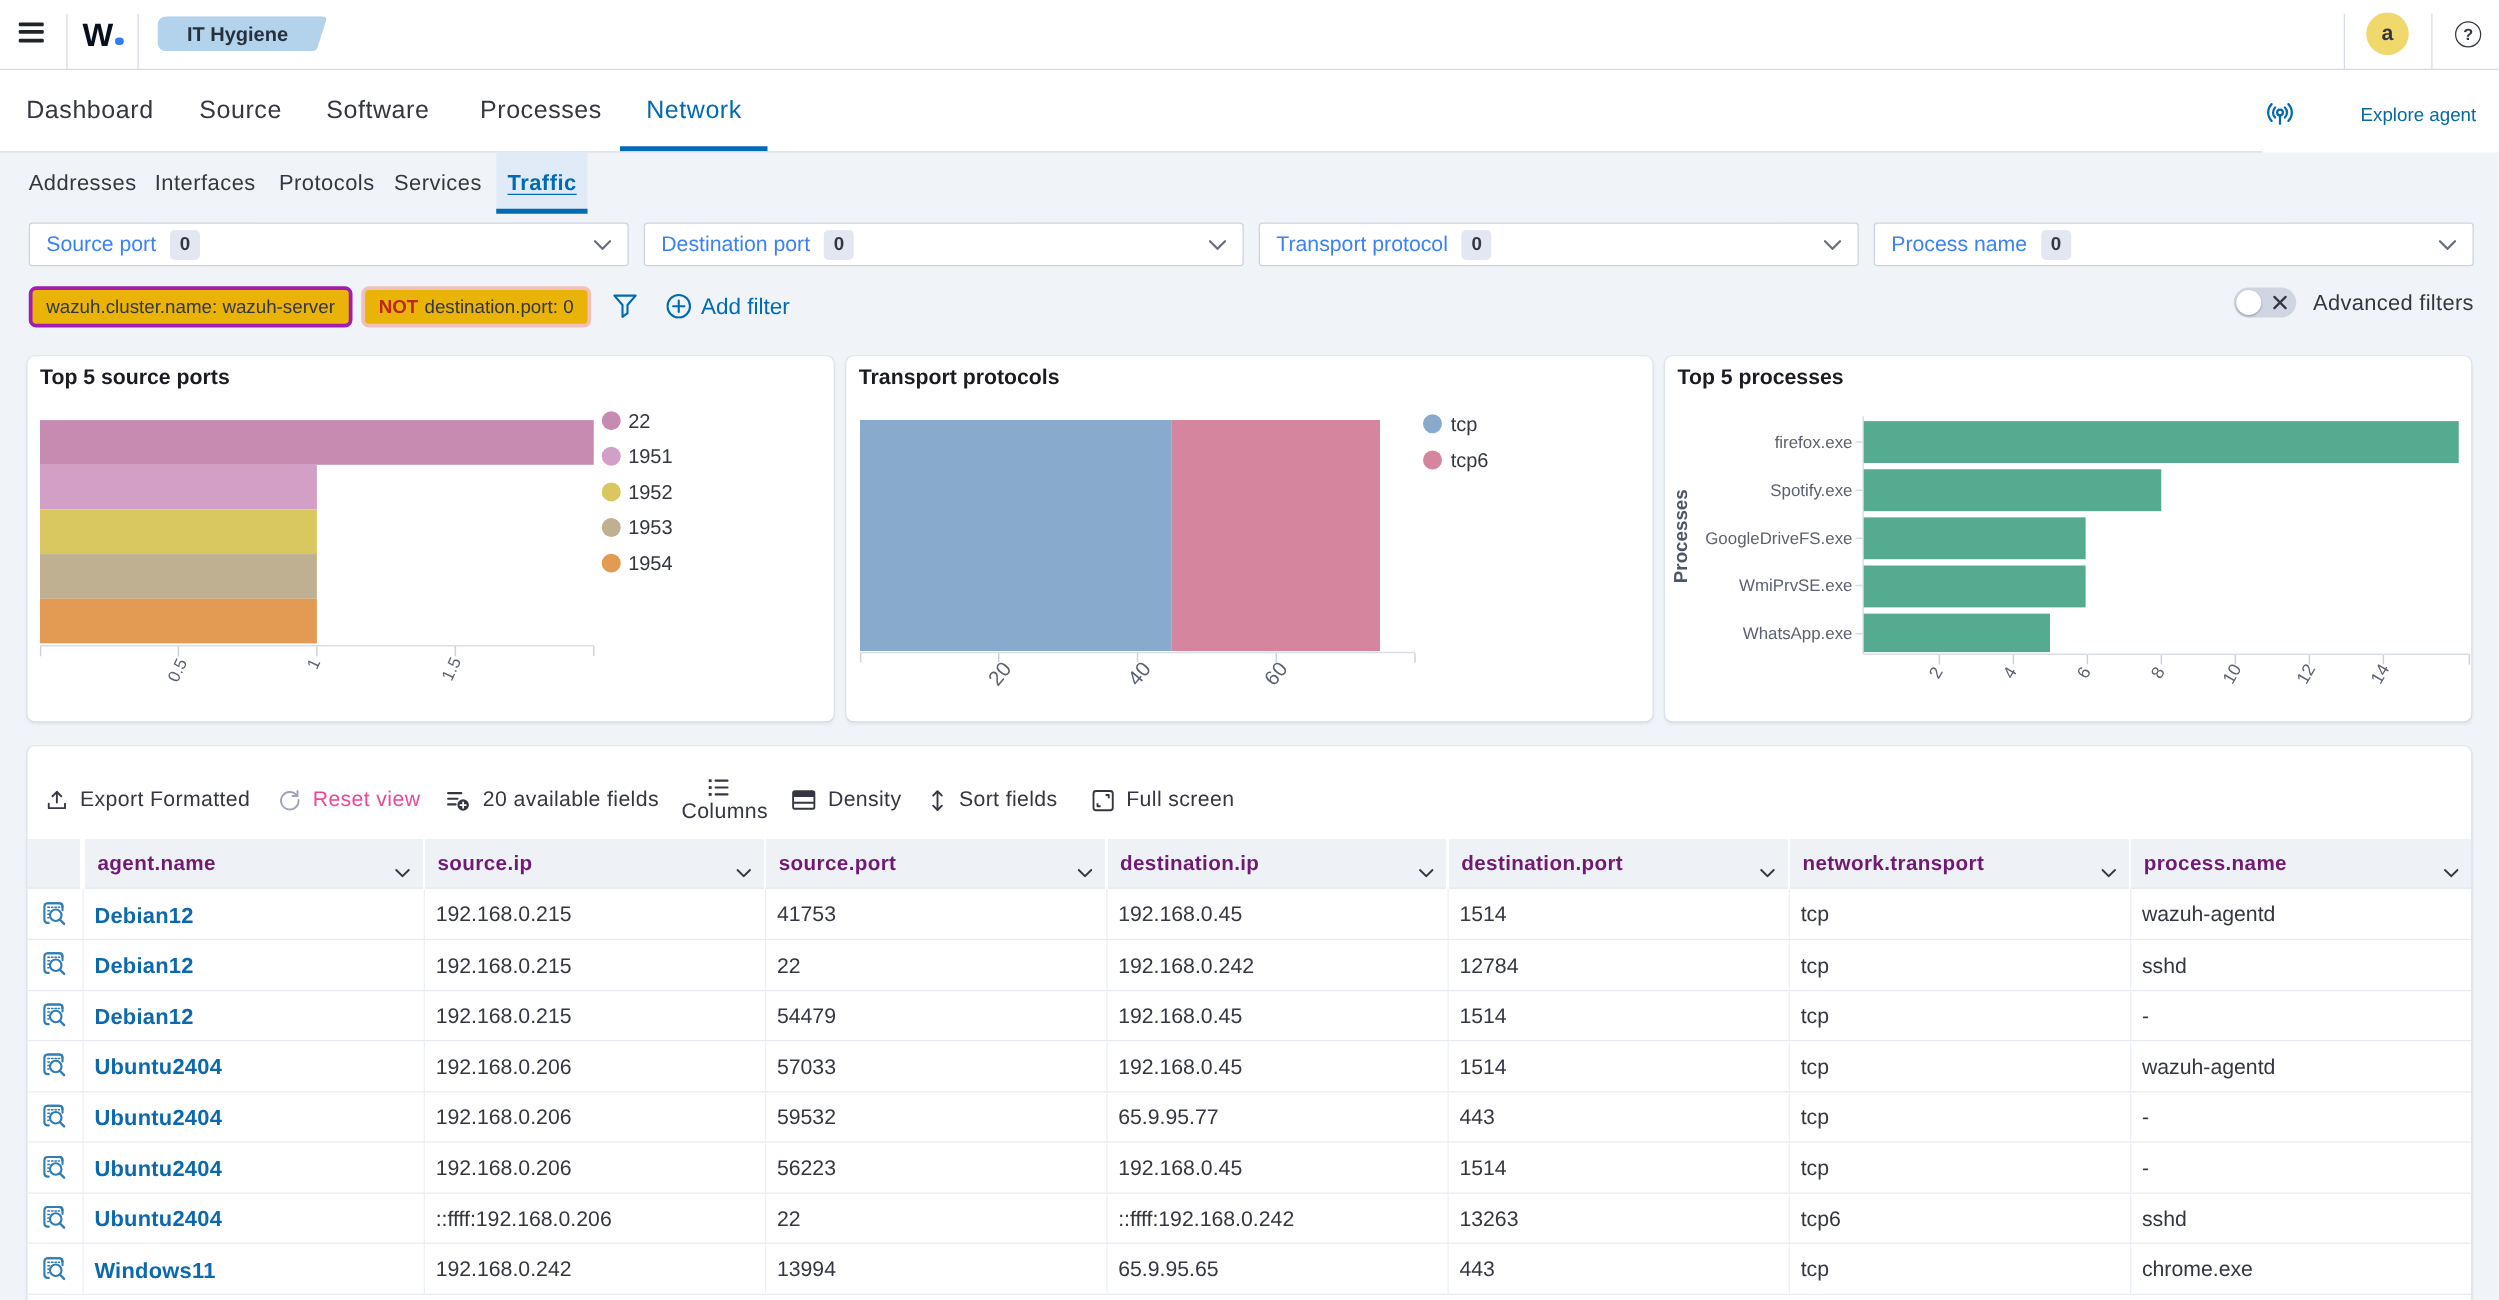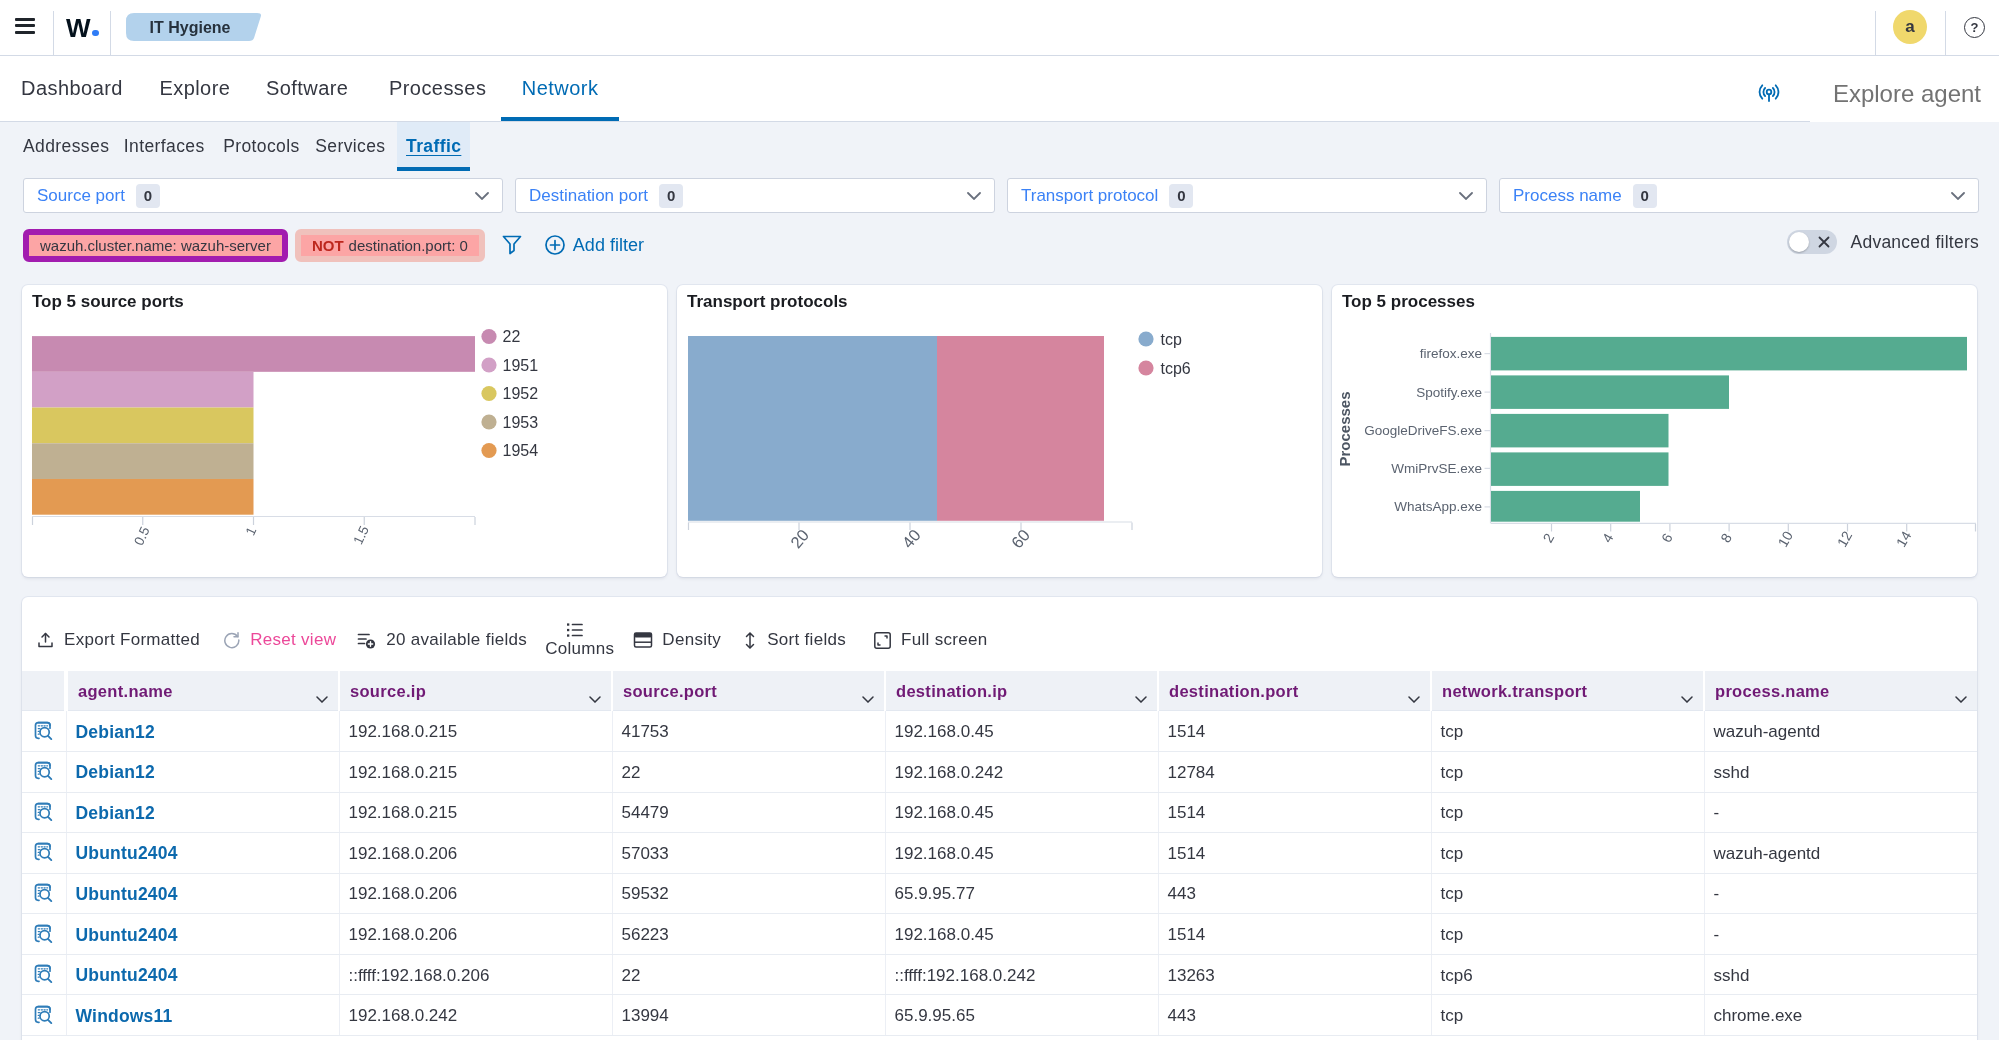--- a/index.html
+++ b/index.html
@@ -18,39 +18,39 @@
 #avatar { position:absolute; left:1893px; top:10px; width:34px; height:34px; border-radius:50%; background:#f0d86c; color:#343741; font-weight:700; font-size:17px; display:flex; align-items:center; justify-content:center; }
 #help { position:absolute; left:1964px; top:17px; width:21px; height:21px; border-radius:50%; border:1.6px solid #343741; color:#343741; font-size:13px; font-weight:700; display:flex; align-items:center; justify-content:center; }
 
 
 #tabsbar { position:absolute; top:56px; left:0; width:1999px; height:66px; background:#fff; }
 #tabsborder { position:absolute; bottom:0; left:0; width:1810px; height:1px; background:#d3dae6; }
 #tabs { display:flex; height:65px; }
 .tab { position:relative; padding:0; display:flex; align-items:center; font-size:20px; letter-spacing:0.45px; color:#343741; }
 .tab.active { color:#006bb4; padding:0 21px; margin-left:-21px; margin-right:19px;text-align:center; }
 .tab.active::after { content:""; position:absolute; left:0; right:0; bottom:0; height:4px; background:#006bb4; }
-#explore { position:absolute; right:18px; top:24px; display:flex; align-items:center; color:#737373; font-size:24px;gap:44px; }
+#explore { position:absolute; right:18px; top:24px; display:flex; align-items:center; color:#0369a1; font-size:15px;gap:44px; }
 #explore svg { margin-right:7px; }
 
 
 #subtabs { position:absolute; top:122px; left:0; width:1999px; height:49px; display:flex; }
 .stab { position:relative; padding:0; display:flex; align-items:center; font-size:17.5px; letter-spacing:0.4px; color:#343741; height:48px; }
 .stab.active { padding:0 9px; margin-left:-9px; background:#e0ebf7; color:#006bb4; font-weight:700; text-decoration:underline; text-underline-offset:3px; }
 .stab.active::after { content:""; position:absolute; left:0; right:0; bottom:-1px; height:4px; background:#006bb4; }
 
 
 #filters { position:absolute; top:178px; left:23px; width:1956px; display:flex; gap:12px; }
 .fbox { flex:1; height:35px; background:#fff; border:1px solid #cdd3df; border-radius:3px; display:flex; align-items:center; padding:0 13px; }
 .fbox .lbl { font-size:17px; color:#3b82f6; }
 .fbox .cnt { margin-left:11px; min-width:24px; height:24px; padding:0 6px; background:#e2e7f1; border-radius:4px; font-size:15px; font-weight:700; color:#343741; display:flex; align-items:center; justify-content:center; }
 .fbox svg { margin-left:auto; }
 
 
 #pillrow { position:absolute; top:225px; left:23px; height:40px; display:flex; align-items:center; }
-.pill { height:33px; background:#fca5a5; border:6px solid #a21caf; border-radius:6px; display:flex; align-items:center; padding:0 11px; font-size:15px; color:#343741; white-space:nowrap; }
+.pill { height:33px; background:#eab308; border:3px solid #a21caf; border-radius:6px; display:flex; align-items:center; padding:0 11px; font-size:15px; color:#343741; white-space:nowrap; }
 .pill.neg { border-color:#f0c1bc; margin-left:7px; }
 .pill .not { color:#bd271e; font-weight:700; margin-right:5px; }
 #funnel { margin-left:17px; }
 #addfilter { display:flex; align-items:center; margin-left:23px; color:#006bb4; font-size:18px; }
 #addfilter svg { margin-right:8px; }
 #advrow { position:absolute; top:230px; right:20px; display:flex; align-items:center; }
 #toggle { position:relative; width:50px; height:24px; background:#cfd6e2; border-radius:12px; }
 #toggle .knob { position:absolute; left:2px; top:2px; width:20px; height:20px; background:#fff; border-radius:50%; box-shadow:0 1px 2px rgba(0,0,0,0.25); }
 #toggle svg { position:absolute; right:7px; top:6px; }
 #advrow .txt { margin-left:13px; font-size:17.5px; letter-spacing:0.25px; color:#343741; }
@@ -103,21 +103,21 @@
     </div>
     <div class="vdiv" style="left:1875px;"></div>
     <div id="avatar">a</div>
     <div class="vdiv" style="left:1945px;"></div>
     <div id="help">?</div>
   </div>
 
   <div id="tabsbar">
     <div id="tabs">
       <div class="tab" style="margin-left:21px; margin-right:36.5px;">Dashboard</div>
-      <div class="tab" style="margin-right:35.5px;">Explore</div>
+      <div class="tab" style="margin-right:35.5px;">Source</div>
       <div class="tab" style="margin-right:40.5px;">Software</div>
       <div class="tab" style="margin-right:35.5px;">Processes</div>
       <div class="tab active">Network</div>
     </div>
     <div id="explore">
       <svg width="26" height="24" viewBox="0 0 26 24" fill="none" stroke="#006bb4" stroke-width="1.8" stroke-linecap="round">
         <circle cx="13" cy="10" r="2.3"></circle>
         <path d="M13 12.5 V19"></path>
         <path d="M9.1 14 a5.6,5.6 0 0 1 0,-8"></path>
         <path d="M16.9 6 a5.6,5.6 0 0 1 0,8"></path>

